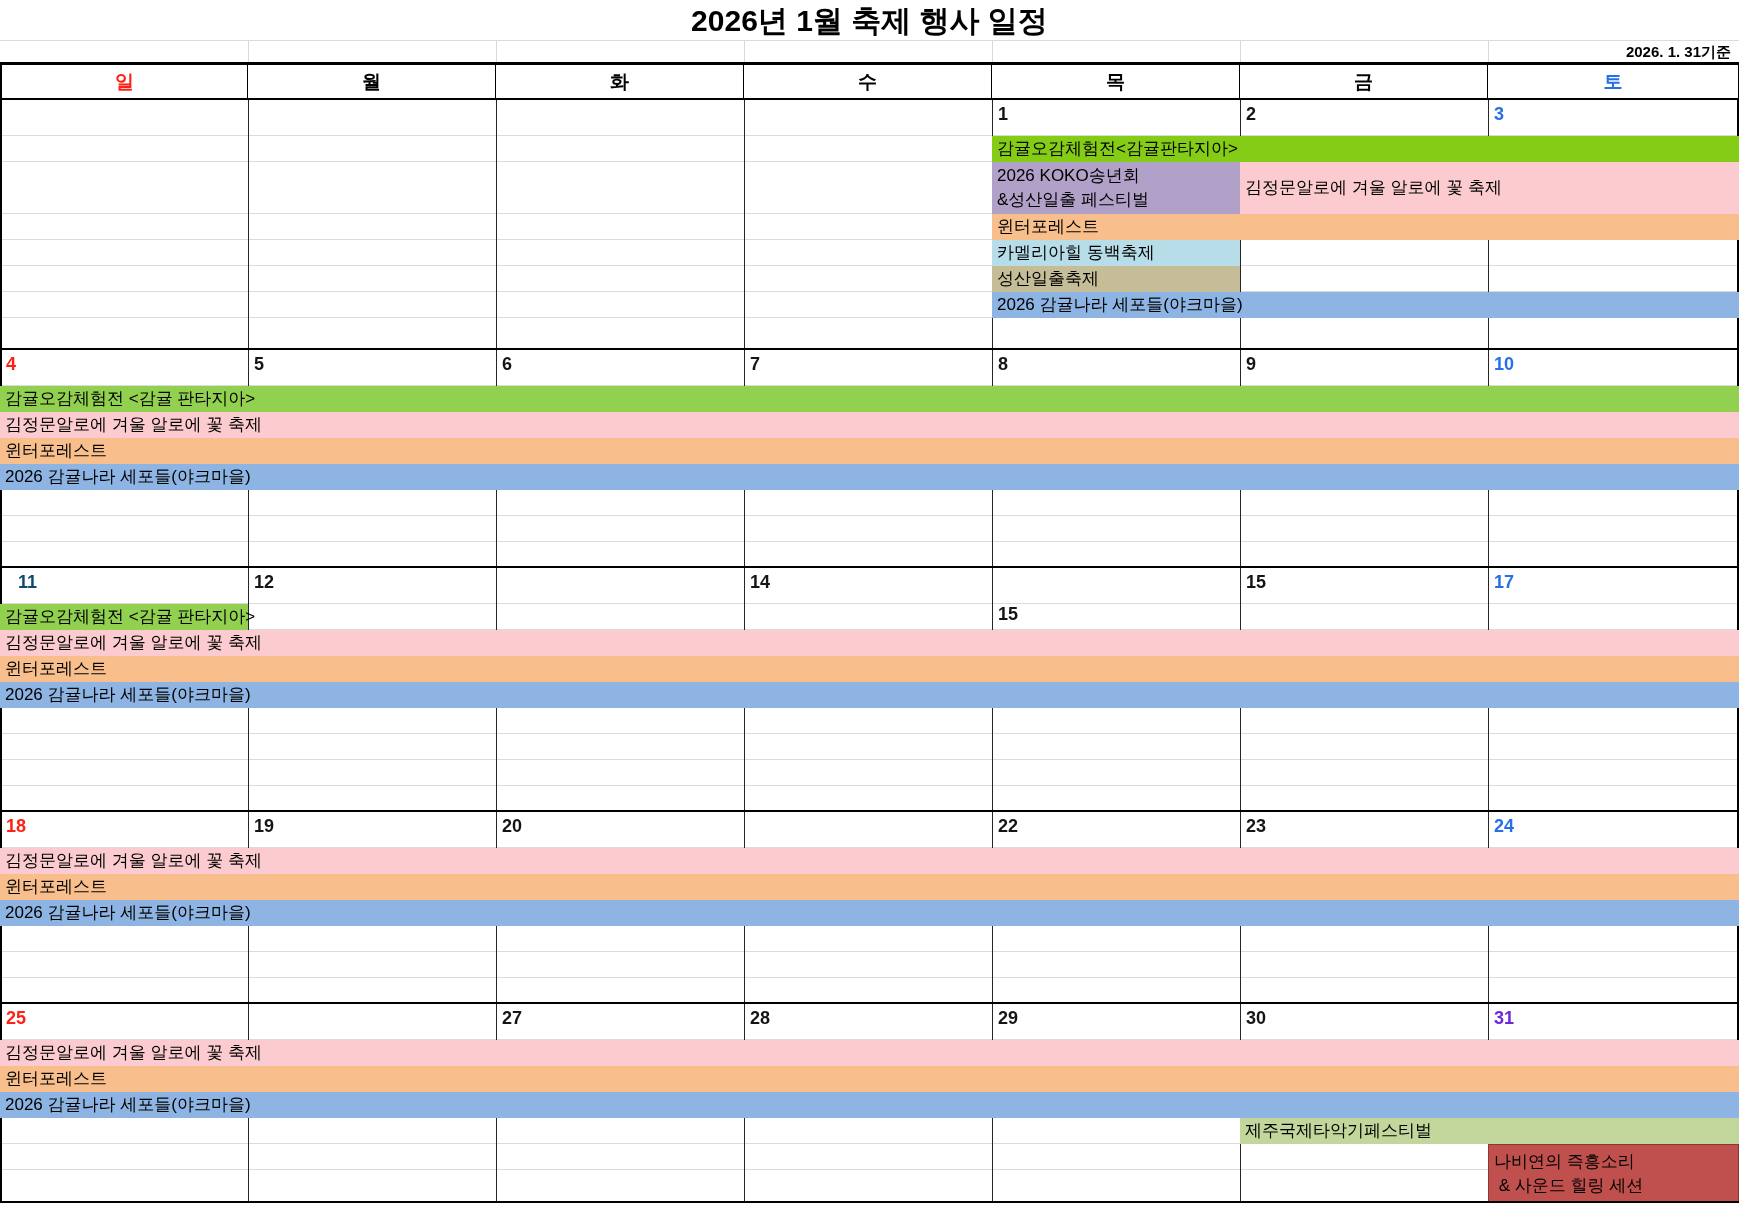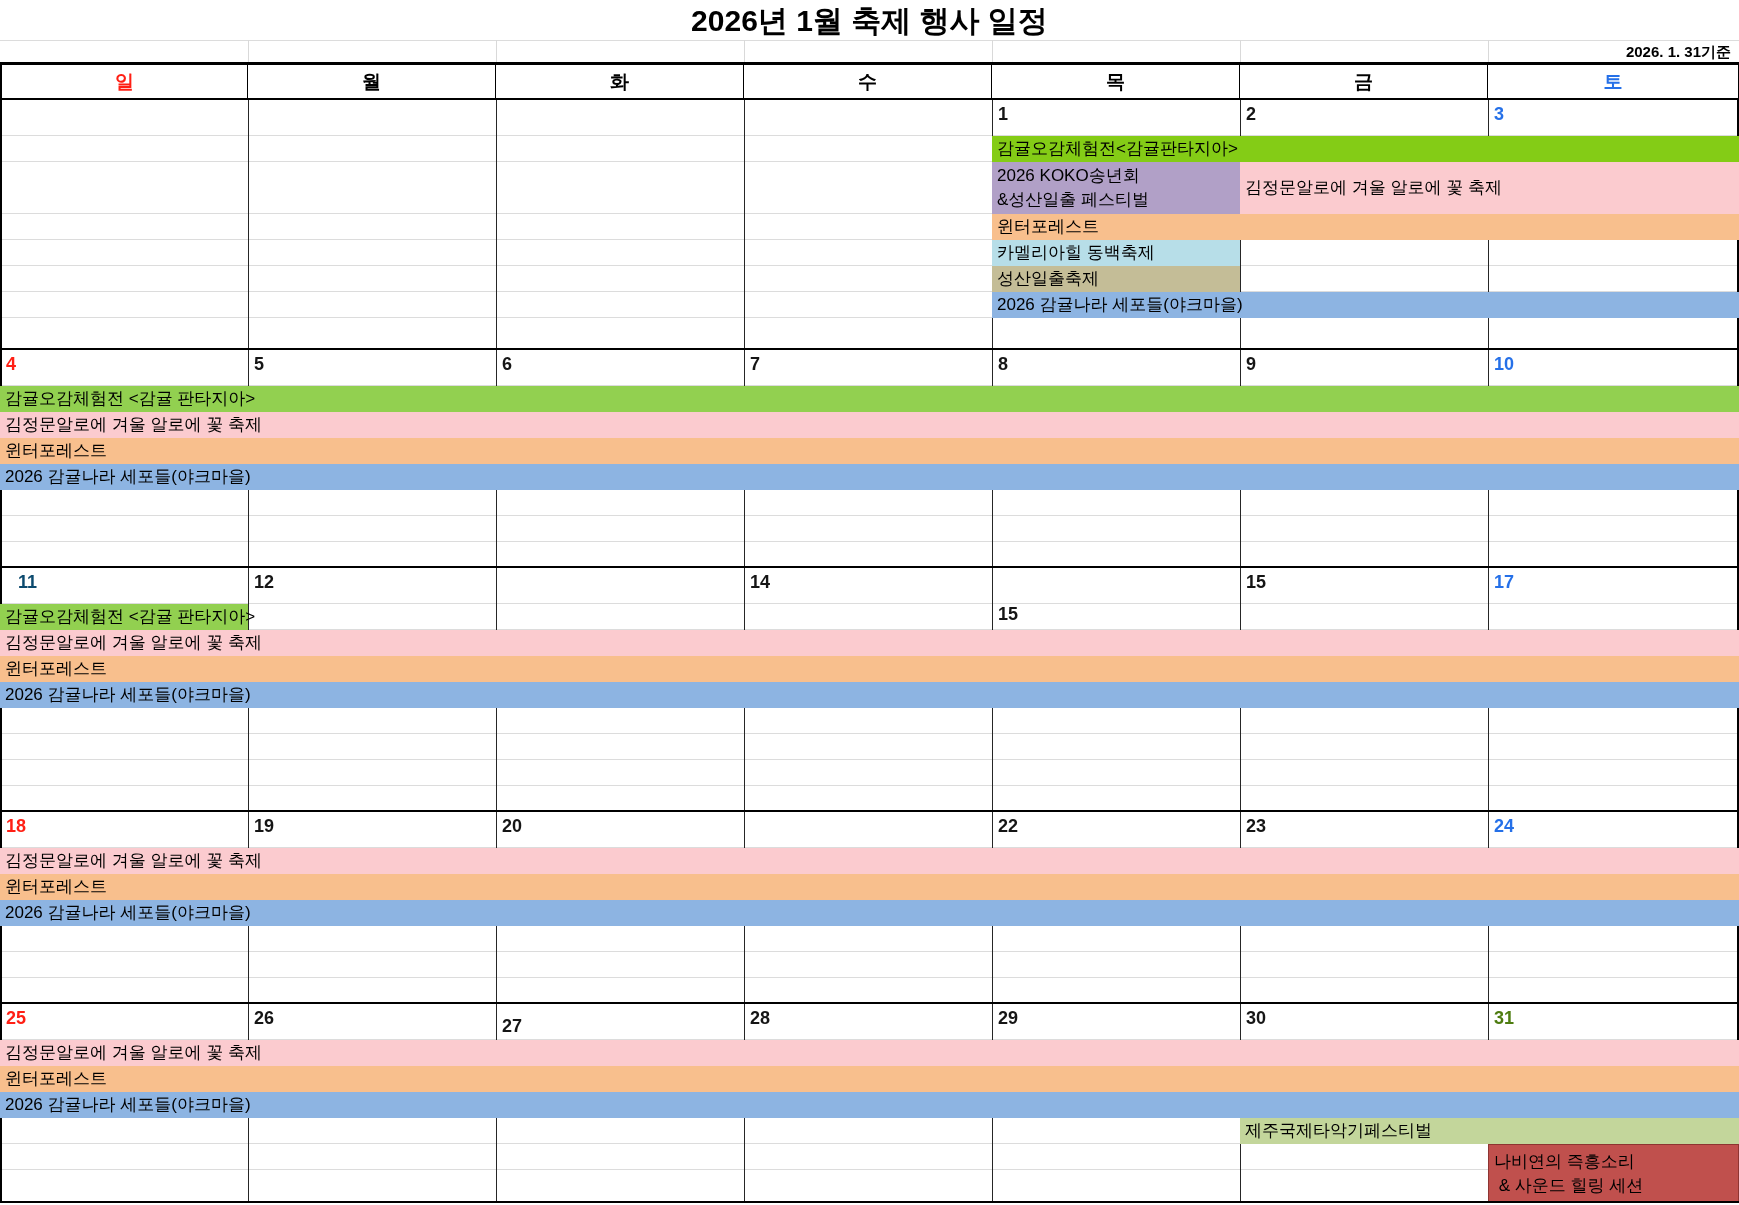--- a/index.html
+++ b/index.html
@@ -265,37 +265,34 @@
         <div class="abs hline" style="left: 0px; top: 35px; width: 1739px;"></div>
         <div class="abs hline" style="left: 0px; top: 61px; width: 1739px;"></div>
         <div class="abs hline" style="left: 0px; top: 87px; width: 1739px;"></div>
         <div class="abs hline" style="left: 0px; top: 113px; width: 1739px;"></div>
         <div class="abs hline" style="left: 0px; top: 139px; width: 1739px;"></div>
         <div class="abs hline" style="left: 0px; top: 165px; width: 1739px;"></div>
         <div class="abs hline" style="left: 0px; top: 198px; width: 1739px;"></div>
         <div class="abs" style="left: 0px; top: 0px; width: 248px; height: 36px;">
           <div class="abs daynum" style="left: 0px; top: 0px; width: 100%; height: 100%; color: rgb(255, 31, 20);">25</div>
         </div>
-        <div class="abs" style="left: 248px; top: 0px; width: 248px; height: 36px;">
-          <div class="abs daynum" style="left: 0px; top: 0px; width: 100%; height: 100%; color: rgb(21, 21, 21);">26</div>
-        </div>
-        <div class="abs" style="left: 496px; top: 0px; width: 248px; height: 50px; margin-top: 8px;">
+        <div class="abs" style="left: 496px; top: 0px; width: 248px; height: 50px;">
           <div class="abs daynum" style="left: 0px; top: 0px; width: 100%; height: 100%; color: rgb(21, 21, 21);">27</div>
         </div>
         <div class="abs" style="left: 744px; top: 0px; width: 248px; height: 36px;">
           <div class="abs daynum" style="left: 0px; top: 0px; width: 100%; height: 100%; color: rgb(21, 21, 21);">28</div>
         </div>
         <div class="abs" style="left: 992px; top: 0px; width: 248px; height: 36px;">
           <div class="abs daynum" style="left: 0px; top: 0px; width: 100%; height: 100%; color: rgb(21, 21, 21);">29</div>
         </div>
         <div class="abs" style="left: 1240px; top: 0px; width: 248px; height: 36px;">
           <div class="abs daynum" style="left: 0px; top: 0px; width: 100%; height: 100%; color: rgb(21, 21, 21);">30</div>
         </div>
         <div class="abs" style="left: 1488px; top: 0px; width: 251px; height: 36px;">
-          <div class="abs daynum" style="left: 0px; top: 0px; width: 100%; height: 100%; color: #4d7c0f;">31</div>
+          <div class="abs daynum" style="left: 0px; top: 0px; width: 100%; height: 100%; color: #6d28d9;">31</div>
         </div>
         <div class="abs event" style="left: 0px; top: 36px; width: 1739px; height: 26px; background: rgb(251, 203, 207);">
           <span class="event-label">김정문알로에 겨울 알로에 꽃 축제</span>
         </div>
         <div class="abs event" style="left: 0px; top: 62px; width: 1739px; height: 26px; background: rgb(248, 191, 141);">
           <span class="event-label">윈터포레스트</span>
         </div>
         <div class="abs event" style="left: 0px; top: 88px; width: 1739px; height: 26px; background: rgb(141, 180, 226);">
           <span class="event-label">2026 감귤나라 세포들(야크마을)</span>
         </div>

